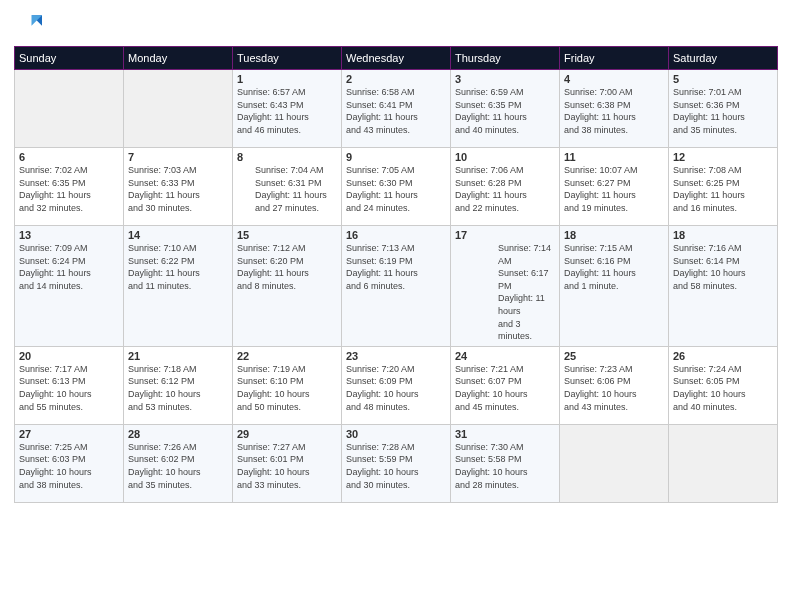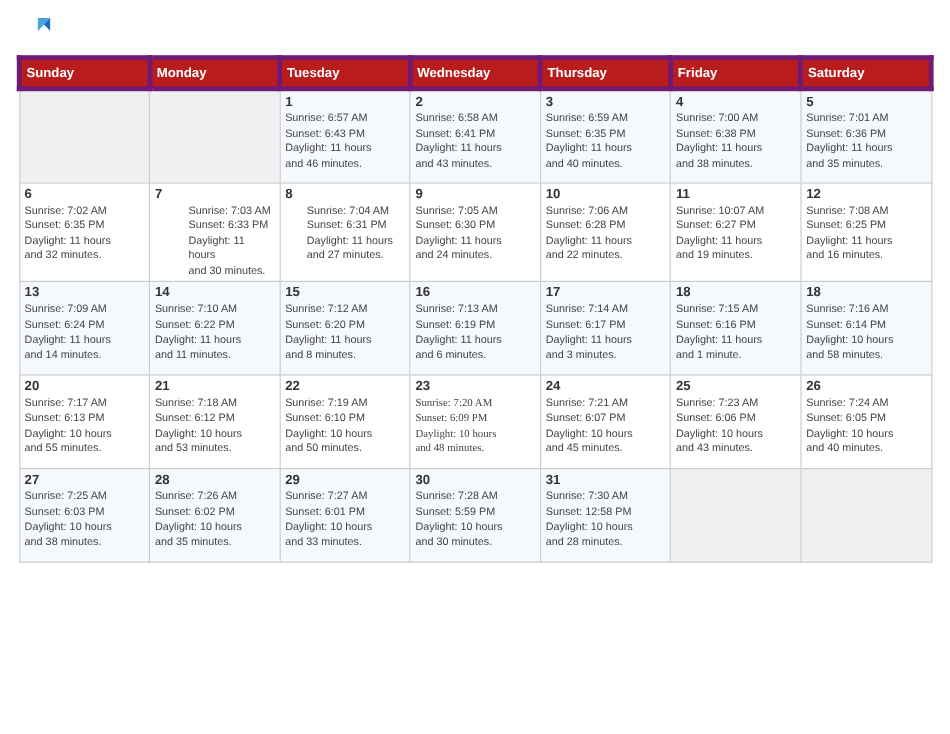--- a/index.html
+++ b/index.html
@@ -58,27 +58,27 @@
     .location-title {
       font-size: 14px;
       color: #555;
     }
     table {
       width: 100%;
       border-collapse: collapse;
       table-layout: fixed;
     }
     thead th {
-      background-color: #b91c1c;
+      background-color: #0f172a;
       color: #fff;
       font-size: 11px;
-      font-weight: bold;
+      font-weight: normal;
       padding: 5px 4px;
       text-align: left;
-      border: 4px solid #701a75;
+      border: 1px solid #701a75;
     }
     tbody td {
       border: 1px solid #ccc;
       vertical-align: top;
       padding: 3px 4px;
       font-size: 9.5px;
       color: #333;
       height: 78px;
       background: #fff;
     }
@@ -181,21 +181,21 @@
         <tr>
           <td>
             <span class="day-num">6</span>
             <div class="day-detail" style="white-space: pre-line;">Sunrise: 7:02 AM
 Sunset: 6:35 PM
 Daylight: 11 hours
 and 32 minutes.</div>
           </td>
           <td>
             <span class="day-num">7</span>
-            <div class="day-detail" style="white-space: pre-line; margin-left: 28px;">Sunrise: 7:03 AM
+            <div class="day-detail" style="white-space: pre-line;">Sunrise: 7:03 AM
 Sunset: 6:33 PM
 Daylight: 11 hours
 and 30 minutes.</div>
           </td>
           <td>
             <span class="day-num">8</span>
             <div class="day-detail" style="white-space: pre-line; margin-left: 18px;">Sunrise: 7:04 AM
 Sunset: 6:31 PM
 Daylight: 11 hours
 and 27 minutes.</div>
@@ -253,21 +253,21 @@
           </td>
           <td>
             <span class="day-num">16</span>
             <div class="day-detail" style="white-space: pre-line;">Sunrise: 7:13 AM
 Sunset: 6:19 PM
 Daylight: 11 hours
 and 6 minutes.</div>
           </td>
           <td>
             <span class="day-num">17</span>
-            <div class="day-detail" style="white-space: pre-line;">Sunrise: 7:14 AM
+            <div class="day-detail" style="white-space: pre-line; margin-left: 43px;">Sunrise: 7:14 AM
 Sunset: 6:17 PM
 Daylight: 11 hours
 and 3 minutes.</div>
           </td>
           <td>
             <span class="day-num">18</span>
             <div class="day-detail" style="white-space: pre-line;">Sunrise: 7:15 AM
 Sunset: 6:16 PM
 Daylight: 11 hours
 and 1 minute.</div>
@@ -297,21 +297,21 @@
           </td>
           <td>
             <span class="day-num">22</span>
             <div class="day-detail" style="white-space: pre-line;">Sunrise: 7:19 AM
 Sunset: 6:10 PM
 Daylight: 10 hours
 and 50 minutes.</div>
           </td>
           <td>
             <span class="day-num">23</span>
-            <div class="day-detail" style="white-space: pre-line; font-family: Liberation Serif, serif;">Sunrise: 7:20 AM
+            <div class="day-detail" style="white-space: pre-line;">Sunrise: 7:20 AM
 Sunset: 6:09 PM
 Daylight: 10 hours
 and 48 minutes.</div>
           </td>
           <td>
             <span class="day-num">24</span>
             <div class="day-detail" style="white-space: pre-line;">Sunrise: 7:21 AM
 Sunset: 6:07 PM
 Daylight: 10 hours
 and 45 minutes.</div>
@@ -356,21 +356,21 @@
           <td>
             <span class="day-num">30</span>
             <div class="day-detail" style="white-space: pre-line;">Sunrise: 7:28 AM
 Sunset: 5:59 PM
 Daylight: 10 hours
 and 30 minutes.</div>
           </td>
           <td>
             <span class="day-num">31</span>
             <div class="day-detail" style="white-space: pre-line;">Sunrise: 7:30 AM
-Sunset: 12:58 PM
+Sunset: 5:58 PM
 Daylight: 10 hours
 and 28 minutes.</div>
           </td>
           <td class="empty-cell"></td>
           <td class="empty-cell"></td>
         </tr>
       </tbody>
 </table>
 
 </div>

